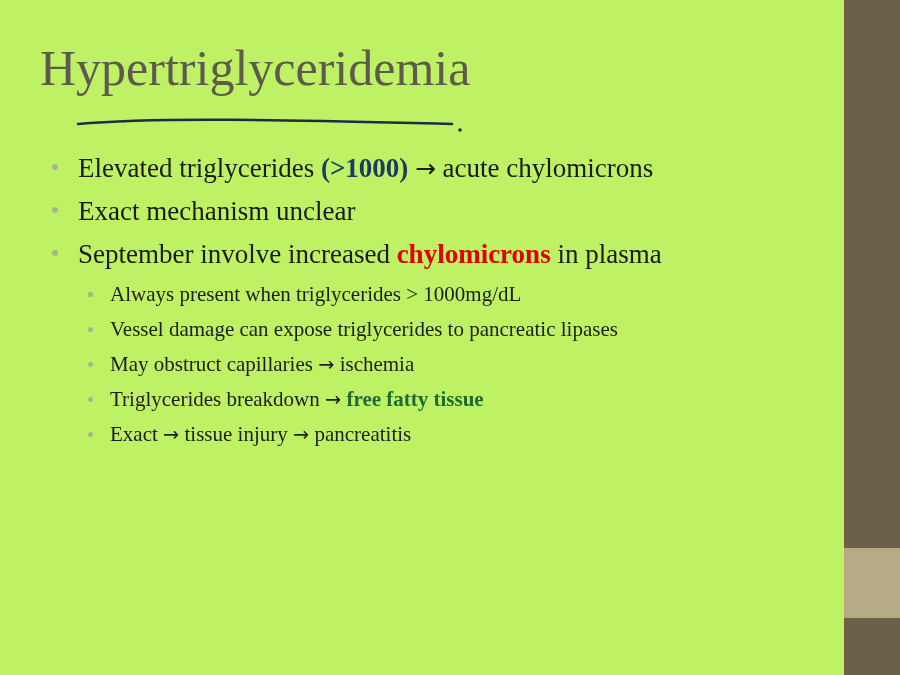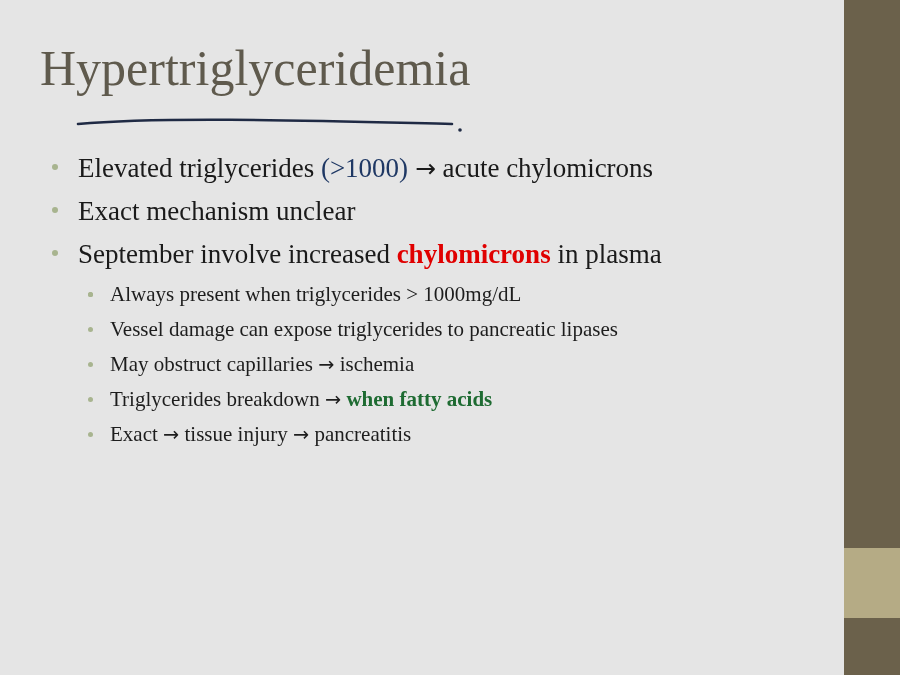--- a/index.html
+++ b/index.html
@@ -10,21 +10,21 @@
     width: 900px;
     height: 675px;
     overflow: hidden;
     font-family: "Liberation Serif", serif;
     background: #ffffff;
   }
   .slide {
     position: relative;
     width: 900px;
     height: 675px;
-    background: #e5e5e5;
+    background: #bef264;
     overflow: hidden;
   }
   
   .sidebar {
     position: absolute;
     top: 0;
     right: 0;
     width: 56px;
     height: 675px;
   }
@@ -99,21 +99,21 @@
   .l2 .dot {
     position: absolute;
     left: 44px;
     top: 0.38em;
     width: 5px;
     height: 5px;
     background: #a8b48f;
     border-radius: 50%;
   }
 
-  .b-blue   { color: #1f3864; font-weight: normal; text-align: right; }
+  .b-blue   { color: #1f3864; font-weight: bold; text-align: right; }
   .b-red    { color: #e00000; font-weight: bold; margin-top: 39px; }
   .b-green  { color: #1e6b32; font-weight: bold; }
   .arrow    { font-family: "DejaVu Sans", sans-serif; font-size: 0.92em; }
 </style>
 </head>
 <body>
 
 <div class="slide">
 
   <div class="content">
@@ -129,21 +129,21 @@
       <div id="l1-host">
           <div class="l1"><span class="dot"></span><span>Elevated triglycerides </span><span class="b-blue">(&gt;1000)</span><span> </span><span class="arrow">→</span><span> acute chylomicrons</span></div>
           <div class="l1"><span class="dot"></span><span>Exact mechanism unclear</span></div>
           <div class="l1"><span class="dot"></span><span>September involve increased </span><span class="b-red">chylomicrons</span><span> in plasma</span></div>
         </div>
       <div id="l2-host">
           <div class="l2"><span class="dot"></span></div>
           <div class="l2"><span class="dot"></span><span>Always present when triglycerides &gt; 1000mg/dL</span></div>
           <div class="l2"><span class="dot"></span><span>Vessel damage can expose triglycerides to pancreatic lipases</span></div>
           <div class="l2"><span class="dot"></span><span>May obstruct capillaries </span><span class="arrow">→</span><span> ischemia</span></div>
-          <div class="l2"><span class="dot"></span><span>Triglycerides breakdown </span><span class="arrow">→</span><span> </span><span class="b-green">when fatty acids</span></div>
+          <div class="l2"><span class="dot"></span><span>Triglycerides breakdown </span><span class="arrow">→</span><span> </span><span class="b-green">free fatty tissue</span></div>
           <div class="l2"><span class="dot"></span><span>Exact </span><span class="arrow">→</span><span> tissue injury </span><span class="arrow">→</span><span> pancreatitis</span></div>
         </div>
     </div>
 
   </div>
 
   <div class="sidebar">
     <div class="sidebar-seg seg-top"></div>
     <div class="sidebar-seg seg-mid"></div>
     <div class="sidebar-seg seg-bot"></div>

